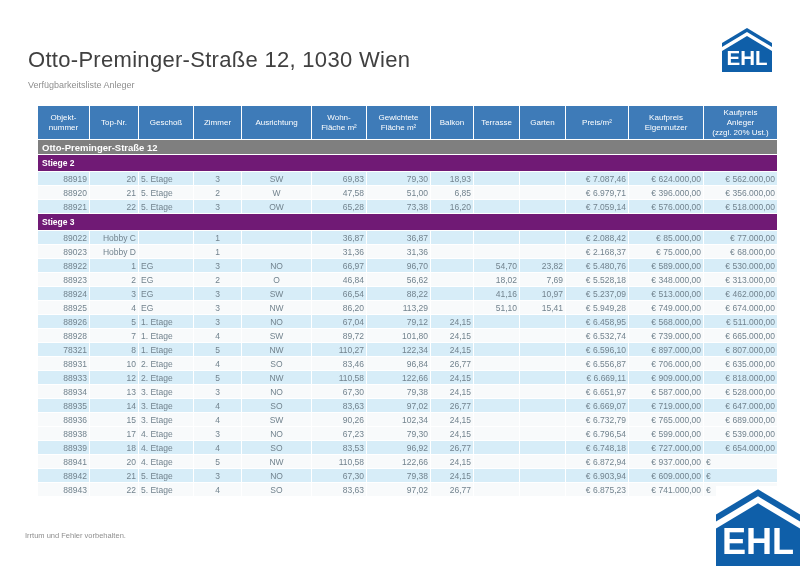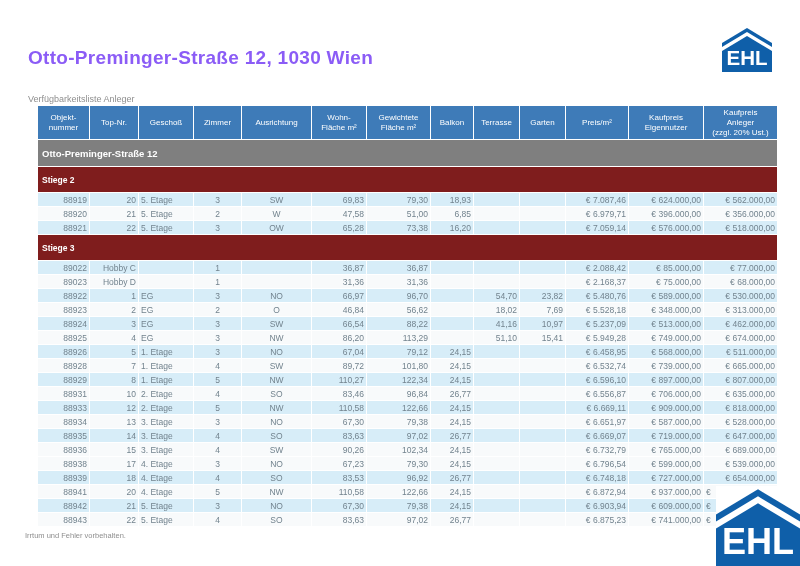--- a/index.html
+++ b/index.html
@@ -5,25 +5,25 @@
   html,body{margin:0;padding:0;}
   body{
     width:800px;height:566px;background:#ffffff;
     font-family:"Liberation Sans", sans-serif;
     position:relative;overflow:hidden;
   }
   .page{position:absolute;left:0;top:0;width:800px;height:566px;overflow:hidden;}
 
   .title{
     position:absolute;left:28px;top:47px;
-    font-size:19px;font-weight:700;color:#8b5cf6;letter-spacing:.3px;
+    font-size:22px;font-weight:400;color:#404040;letter-spacing:.3px;
   }
   .subtitle{
     position:absolute;left:28px;top:80px;
-    font-size:9px;color:#8f8f8f;margin-top:14px;
+    font-size:9px;color:#8f8f8f;
   }
   .footer-note{
     position:absolute;left:25px;top:531px;
     font-size:7.5px;color:#8f8f8f;
   }
 
   
   table.avail{
     position:absolute;left:37px;top:105px;
     border-collapse:separate;border-spacing:1px;
@@ -35,25 +35,25 @@
     text-align:center;vertical-align:middle;
     height:31px;padding:1px 2px;white-space:pre-line;
   }
   table.avail td{
     font-size:8.5px;color:#72838e;height:13px;
     padding:0 2px;white-space:nowrap;overflow:hidden;
     vertical-align:middle;
   }
   tr.section-row td{
     background:#7f7f7f;color:#ffffff;font-weight:700;font-size:9.5px;
-    height:26px;padding-left:4px;text-align:left;
+    height:14px;padding-left:4px;text-align:left;
   }
   tr.stiege-row td{
-    background:#7f1d1d;color:#ffffff;font-weight:600;font-size:8.5px;
-    height:25px;padding-left:4px;text-align:left;
+    background:#701a75;color:#ffffff;font-weight:600;font-size:8.5px;
+    height:16px;padding-left:4px;text-align:left;
   }
   tr.data-row.odd  td{background:#d7edf8;}
   tr.data-row.even td{background:#f8fafb;}
 
   td.al{text-align:left;padding-left:8px;}
   td.ac{text-align:center;}
   td.ar{text-align:right;padding-right:9px;}
   td.arm{text-align:right;padding-right:4px;}
   td.cut{text-align:left;padding-left:2px;}
 
@@ -289,21 +289,21 @@
           <td class="ar">89,72</td>
           <td class="ar">101,80</td>
           <td class="ar">24,15</td>
           <td class="ar"></td>
           <td class="ar"></td>
           <td class="arm">€ 6.532,74</td>
           <td class="arm">€ 739.000,00</td>
           <td class="arm">€ 665.000,00</td>
         </tr>
         <tr class="data-row odd">
-          <td class="ar">88929</td>
+          <td class="ar">78321</td>
           <td class="ar">8</td>
           <td class="al">1. Etage</td>
           <td class="ac">5</td>
           <td class="ac">NW</td>
           <td class="ar">110,27</td>
           <td class="ar">122,34</td>
           <td class="ar">24,15</td>
           <td class="ar"></td>
           <td class="ar"></td>
           <td class="arm">€ 6.596,10</td>

